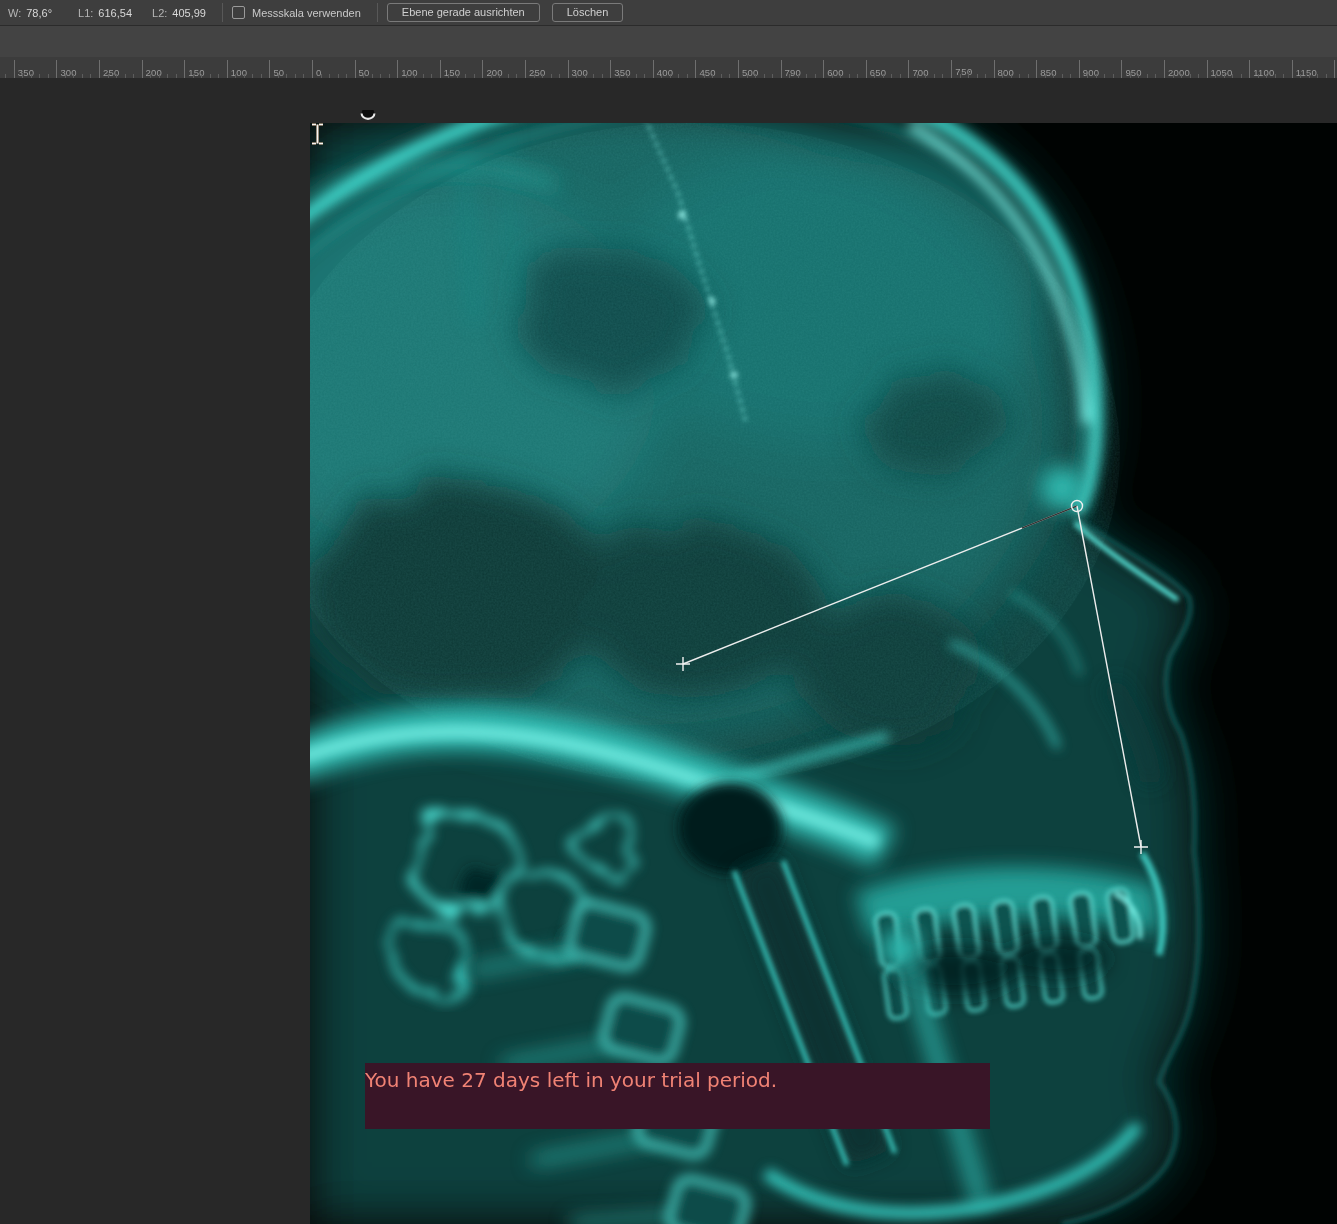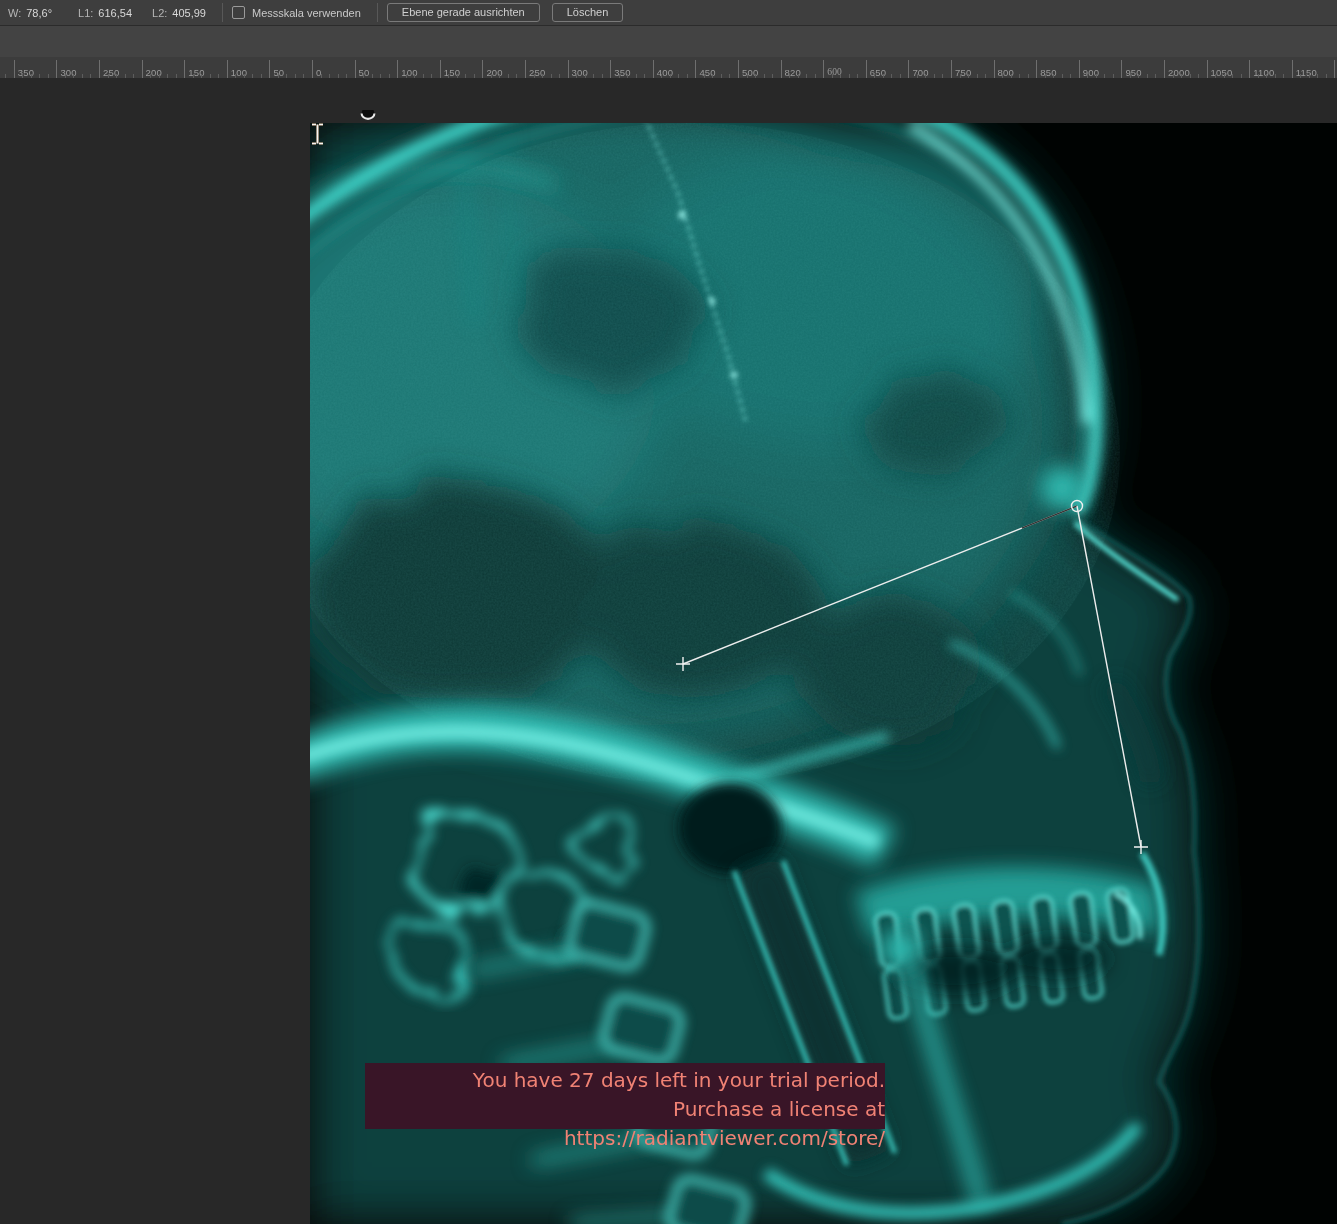--- a/index.html
+++ b/index.html
@@ -30,22 +30,22 @@
   .tick-major{position:absolute;top:3px;bottom:0;width:1px;background:#6f6f6f;}
   .tick-minor{position:absolute;bottom:0;height:4px;width:1px;background:#5d5d5d;}
   .tick-label{position:absolute;top:10px;font-size:9.5px;color:#9b9b9b;letter-spacing:.2px;}
 
   
   .canvas{position:absolute;top:78px;left:0;width:1337px;height:1146px;background:#282828;}
   .ximg{position:absolute;left:310px;top:123px;width:1027px;height:1101px;background:#000;overflow:hidden;}
   .ximg svg{position:absolute;left:0;top:0;}
 
   
-  .banner{position:absolute;left:55px;top:940px;width:520px;height:66px;background:#391527;
-          color:#f08274;text-align:right;font-family:"DejaVu Sans",sans-serif;
+  .banner{position:absolute;left:55px;top:940px;width:625px;height:66px;background:#391527;
+          color:#f08274;text-align:left;font-family:"DejaVu Sans",sans-serif;
           font-size:20px;line-height:29px;padding-top:3px;box-sizing:border-box;}
 
   
   #measure{position:absolute;left:0;top:0;pointer-events:none;}
 
   
   .ibeam{position:absolute;left:361px;top:1079px;width:15px;height:22px;}
 
   
   .frag{position:absolute;left:668px;top:110px;width:20px;height:13px;}
@@ -184,45 +184,45 @@
       <div class="tick-minor" style="left: 712.44px;"></div>
       <div class="tick-minor" style="left: 720.96px;"></div>
       <div class="tick-minor" style="left: 729.48px;"></div>
       <div class="tick-major" style="left: 738px;"></div>
       <div class="tick-label" style="left: 742px;">500</div>
       <div class="tick-minor" style="left: 746.52px;"></div>
       <div class="tick-minor" style="left: 755.04px;"></div>
       <div class="tick-minor" style="left: 763.56px;"></div>
       <div class="tick-minor" style="left: 772.08px;"></div>
       <div class="tick-major" style="left: 780.6px;"></div>
-      <div class="tick-label" style="left: 784.6px;">820</div>
+      <div class="tick-label" style="left: 784.6px;">790</div>
       <div class="tick-minor" style="left: 789.12px;"></div>
       <div class="tick-minor" style="left: 797.64px;"></div>
       <div class="tick-minor" style="left: 806.16px;"></div>
       <div class="tick-minor" style="left: 814.68px;"></div>
       <div class="tick-major" style="left: 823.2px;"></div>
-      <div class="tick-label" style="left: 827.2px; font-family: Liberation Serif, serif;">600</div>
+      <div class="tick-label" style="left: 827.2px;">600</div>
       <div class="tick-minor" style="left: 831.72px;"></div>
       <div class="tick-minor" style="left: 840.24px;"></div>
       <div class="tick-minor" style="left: 848.76px;"></div>
       <div class="tick-minor" style="left: 857.28px;"></div>
       <div class="tick-major" style="left: 865.8px;"></div>
       <div class="tick-label" style="left: 869.8px;">650</div>
       <div class="tick-minor" style="left: 874.32px;"></div>
       <div class="tick-minor" style="left: 882.84px;"></div>
       <div class="tick-minor" style="left: 891.36px;"></div>
       <div class="tick-minor" style="left: 899.88px;"></div>
       <div class="tick-major" style="left: 908.4px;"></div>
       <div class="tick-label" style="left: 912.4px;">700</div>
       <div class="tick-minor" style="left: 916.92px;"></div>
       <div class="tick-minor" style="left: 925.44px;"></div>
       <div class="tick-minor" style="left: 933.96px;"></div>
       <div class="tick-minor" style="left: 942.48px;"></div>
       <div class="tick-major" style="left: 951px;"></div>
-      <div class="tick-label" style="left: 955px;">750</div>
+      <div class="tick-label" style="left: 955px; font-family: Liberation Mono, monospace;">750</div>
       <div class="tick-minor" style="left: 959.52px;"></div>
       <div class="tick-minor" style="left: 968.04px;"></div>
       <div class="tick-minor" style="left: 976.56px;"></div>
       <div class="tick-minor" style="left: 985.08px;"></div>
       <div class="tick-major" style="left: 993.6px;"></div>
       <div class="tick-label" style="left: 997.6px;">800</div>
       <div class="tick-minor" style="left: 1002.12px;"></div>
       <div class="tick-minor" style="left: 1010.64px;"></div>
       <div class="tick-minor" style="left: 1019.16px;"></div>
       <div class="tick-minor" style="left: 1027.68px;"></div>
@@ -451,21 +451,20 @@
           <line x1="373" y1="541" x2="767" y2="383" stroke="#ededed" stroke-width="1.4"></line>
           <line x1="711.8399999999999" y1="405.12" x2="767" y2="383" stroke="#141414" stroke-width="1.4" opacity="0.85"></line>
           <line x1="767" y1="383" x2="831" y2="724" stroke="#ededed" stroke-width="1.4"></line>
           <circle cx="767" cy="383" r="5.5" fill="none" stroke="#f0f0f0" stroke-width="1.4"></circle>
           <path d="M366,541 H380 M373,534 V548" stroke="#f2f2f2" stroke-width="1.4" fill="none"></path>
           <path d="M824,724 H838 M831,717 V731" stroke="#f2f2f2" stroke-width="1.4" fill="none"></path>
         </svg>
 
       <div class="banner">
         <div>You have 27 days left in your trial period.</div>
-        <div>Purchase a license at https://radiantviewer.com/store/</div>
       </div>
 
       <svg class="ibeam" width="15" height="22" viewBox="0 0 15 22">
         <g stroke="#d89a64" stroke-width="2.6" opacity="0.55" fill="none">
           <path d="M2,1.5 H6 M9,1.5 H13 M7.5,1.5 V20.5 M2,20.5 H6 M9,20.5 H13"></path>
         </g>
         <g stroke="#f4f4f4" stroke-width="1.7" fill="none">
           <path d="M2,1.5 H6 M9,1.5 H13 M7.5,1.5 V20.5 M2,20.5 H6 M9,20.5 H13"></path>
         </g>
       </svg>

